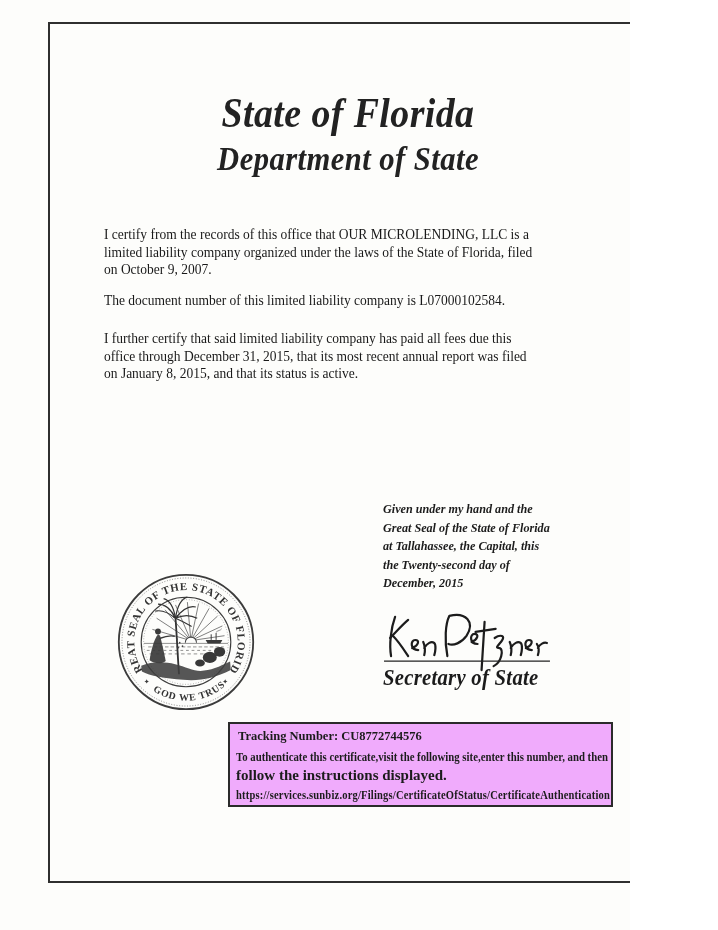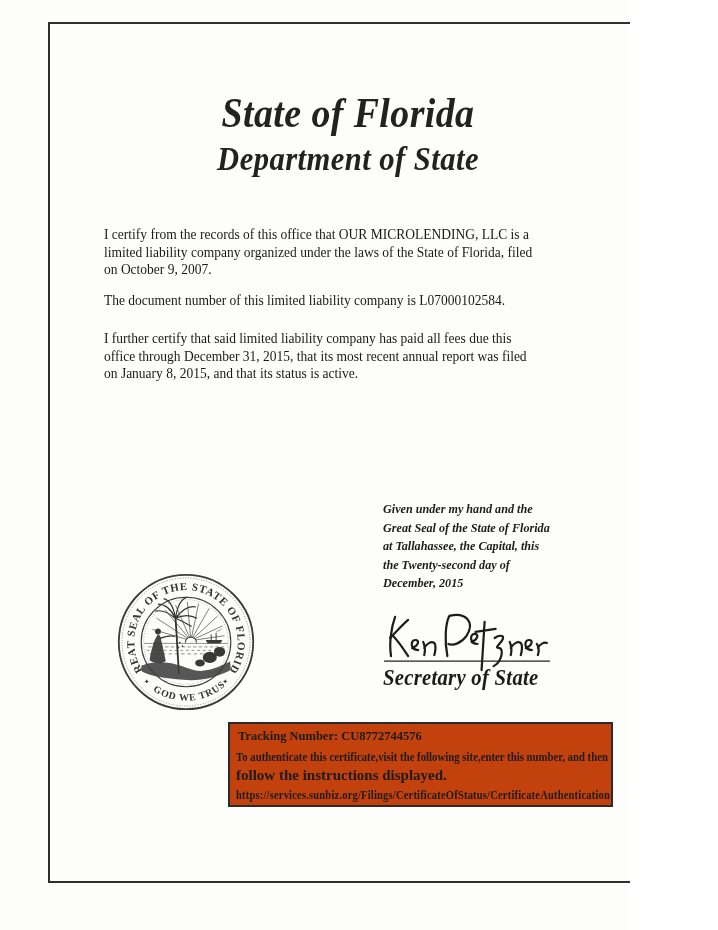--- a/index.html
+++ b/index.html
@@ -48,21 +48,21 @@
   .sig{position:absolute;left:381px;top:609px;width:176px;height:68px;}
   .vh{position:absolute;width:1px;height:1px;overflow:hidden;clip:rect(0 0 0 0);}
   .sectitle{
     position:absolute;left:383px;top:665px;font-size:23px;font-weight:bold;
     font-style:italic;color:#1b1b1b;transform:scaleX(.9);transform-origin:0 0;
     white-space:nowrap;letter-spacing:.3px;
   }
   
   .tbox{
     position:absolute;left:228px;top:722px;width:381px;height:81px;
-    border:2px solid #2b2b2b;background:#c2410c;
+    border:2px solid #2b2b2b;background:#f0abfc;
     font-weight:bold;color:#1c1c1c;
   }
   .tbox .tn{position:absolute;left:8px;top:5px;font-size:12.5px;white-space:nowrap;}
   .tbox .auth1{position:absolute;left:6px;top:27px;font-size:11.5px;white-space:nowrap;
     display:inline-block;transform-origin:0 50%;}
   .tbox .auth2{position:absolute;left:6px;top:43px;font-size:15px;white-space:nowrap;}
   .tbox .url{position:absolute;left:6px;top:65px;font-size:11.5px;white-space:nowrap;
     display:inline-block;transform-origin:0 50%;letter-spacing:.2px;}
 </style>
 </head>

